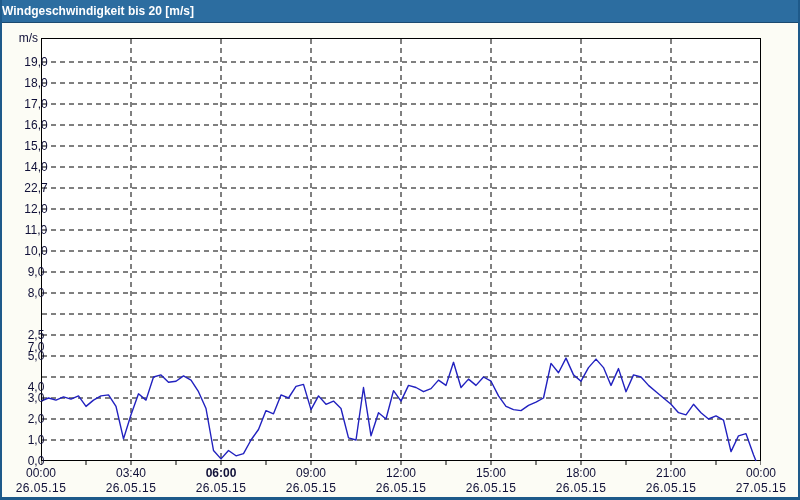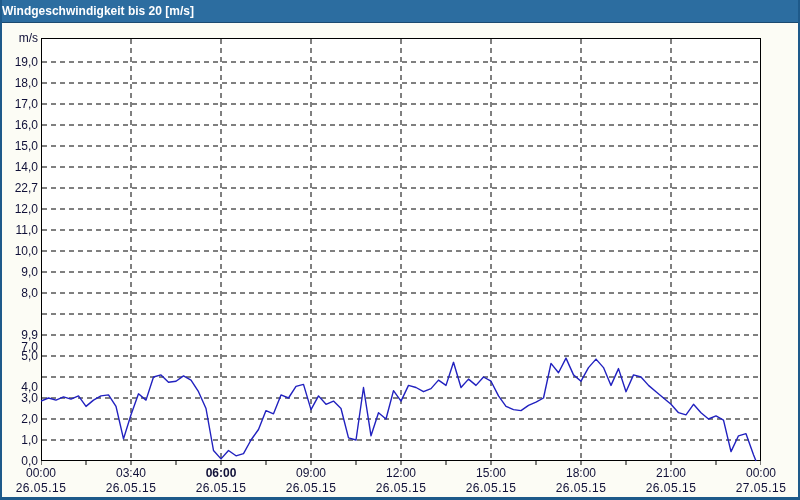--- a/index.html
+++ b/index.html
@@ -17,21 +17,21 @@
     height:22px;background:var(--title-bg);border-bottom:1px solid #1b4a70;
     color:#ffffff;font-size:12px;font-weight:bold;
     display:flex;align-items:center;
   }
   .chart{position:absolute;left:0;top:23px;right:0;bottom:0;}
   .plot-svg{position:absolute;left:39px;top:15px;}
   .axis-label{
     position:absolute;height:14px;line-height:14px;font-size:12px;
     color:var(--text);white-space:nowrap;
   }
-  .ylab{width:36px;text-align:right;left:0;}
+  .ylab{width:36px;text-align:center;left:0;padding-left:16px;}
   .unit{width:36px;text-align:right;left:0;top:8px;}
   .xtime{width:64px;text-align:center;top:443px;}
   .xdate{width:72px;text-align:center;top:458px;letter-spacing:0.5px;}
 </style>
 </head>
 <body>
 
 <div class="frame">
   <div class="titlebar">
     <span>Windgeschwindigkeit bis 20 [m/s]</span>
@@ -85,21 +85,21 @@
         <line x1="720" y1="422" x2="720" y2="427" stroke="#000000" stroke-width="1"></line>
         <polyline points="0.0,363.1 7.5,360.0 15.0,362.1 22.5,358.9 30.0,361.1 37.5,357.9 45.0,368.4 52.5,362.1 60.0,357.9 67.5,356.9 75.0,368.4 82.5,400.9 90.0,376.8 97.5,355.8 105.0,362.1 112.5,339.0 120.0,336.9 127.5,344.3 135.0,343.2 142.5,337.9 150.0,342.1 157.5,353.7 165.0,370.5 172.5,412.5 180.0,420.9 187.5,412.5 195.0,417.8 202.5,415.6 210.0,402.0 217.5,391.5 225.0,372.6 232.5,375.8 240.0,356.9 247.5,360.0 255.0,348.4 262.5,346.4 270.0,371.6 277.5,357.9 285.0,366.3 292.5,363.1 300.0,370.5 307.5,399.9 315.0,402.0 322.5,349.5 330.0,397.8 337.5,374.7 345.0,381.0 352.5,352.6 360.0,363.1 367.5,347.4 375.0,349.5 382.5,353.7 390.0,350.6 397.5,342.1 405.0,347.4 412.5,324.3 420.0,349.5 427.5,341.1 435.0,347.4 442.5,339.0 450.0,343.2 457.5,357.9 465.0,368.4 472.5,371.6 480.0,372.6 487.5,367.4 495.0,364.2 502.5,360.0 510.0,325.4 517.5,334.8 525.0,320.1 532.5,336.9 540.0,343.2 547.5,329.6 555.0,321.1 562.5,329.6 570.0,347.4 577.5,330.6 585.0,353.7 592.5,336.9 600.0,339.0 607.5,347.4 615.0,353.7 622.5,360.0 630.0,366.3 637.5,374.7 645.0,376.8 652.5,366.3 660.0,374.7 667.5,381.0 675.0,377.9 682.5,382.1 690.0,413.6 697.5,397.8 705.0,395.7 712.5,416.7 715.0,423.0" fill="none" stroke="#2121bf" stroke-width="1.4" stroke-linejoin="round"></polyline>
       </svg>
     <div id="ylabels">
         <div class="axis-label ylab" style="top: 431px;">0,0</div>
         <div class="axis-label ylab" style="top: 410px;">1,0</div>
         <div class="axis-label ylab" style="top: 389px;">2,0</div>
         <div class="axis-label ylab" style="top: 368px;">3,0</div>
         <div class="axis-label ylab" style="top: 347px; margin-top: 10px;">4,0</div>
         <div class="axis-label ylab" style="top: 326px;">5,0</div>
-        <div class="axis-label ylab" style="top: 305px;">9,9</div>
+        <div class="axis-label ylab" style="top: 305px;">2,5</div>
         <div class="axis-label ylab" style="top: 300px; margin-top: 17px;">7,0</div>
         <div class="axis-label ylab" style="top: 263px;">8,0</div>
         <div class="axis-label ylab" style="top: 242px;">9,0</div>
         <div class="axis-label ylab" style="top: 221px;">10,0</div>
         <div class="axis-label ylab" style="top: 200px;">11,0</div>
         <div class="axis-label ylab" style="top: 179px;">12,0</div>
         <div class="axis-label ylab" style="top: 158px;">22,7</div>
         <div class="axis-label ylab" style="top: 137px;">14,0</div>
         <div class="axis-label ylab" style="top: 116px;">15,0</div>
         <div class="axis-label ylab" style="top: 95px;">16,0</div>

